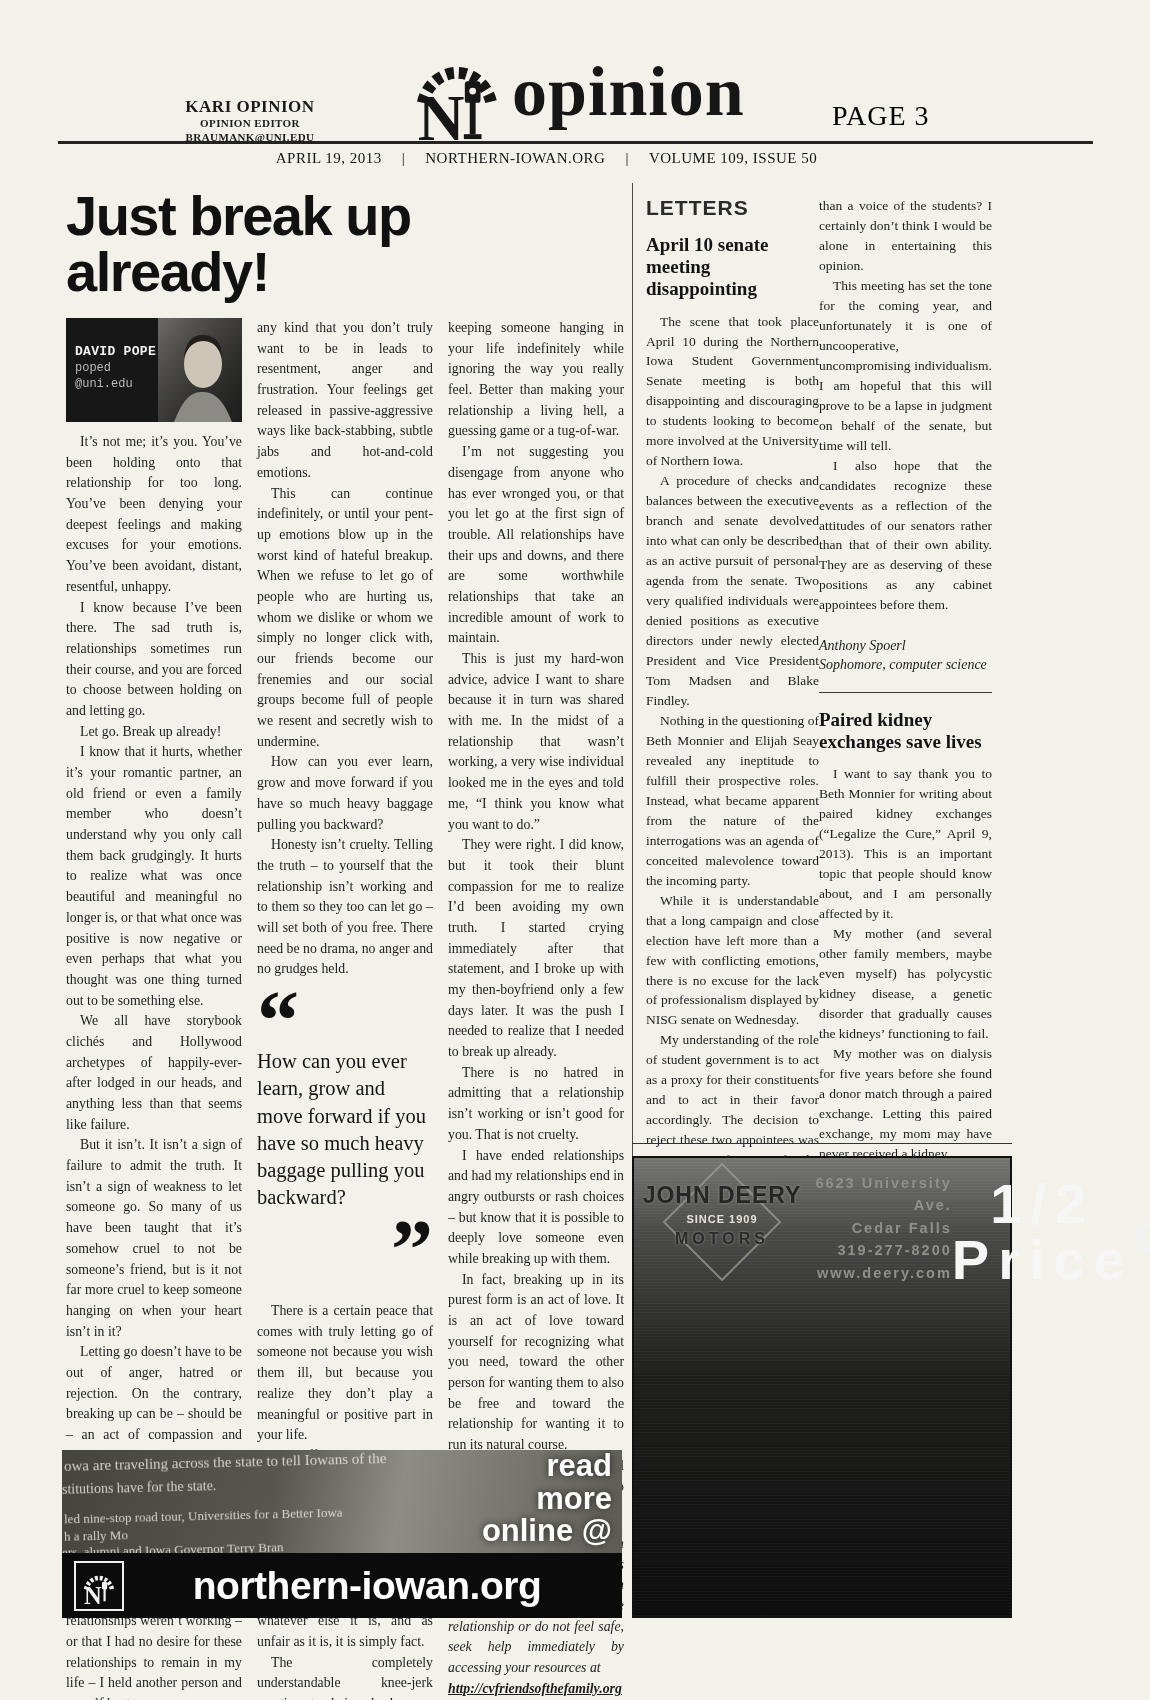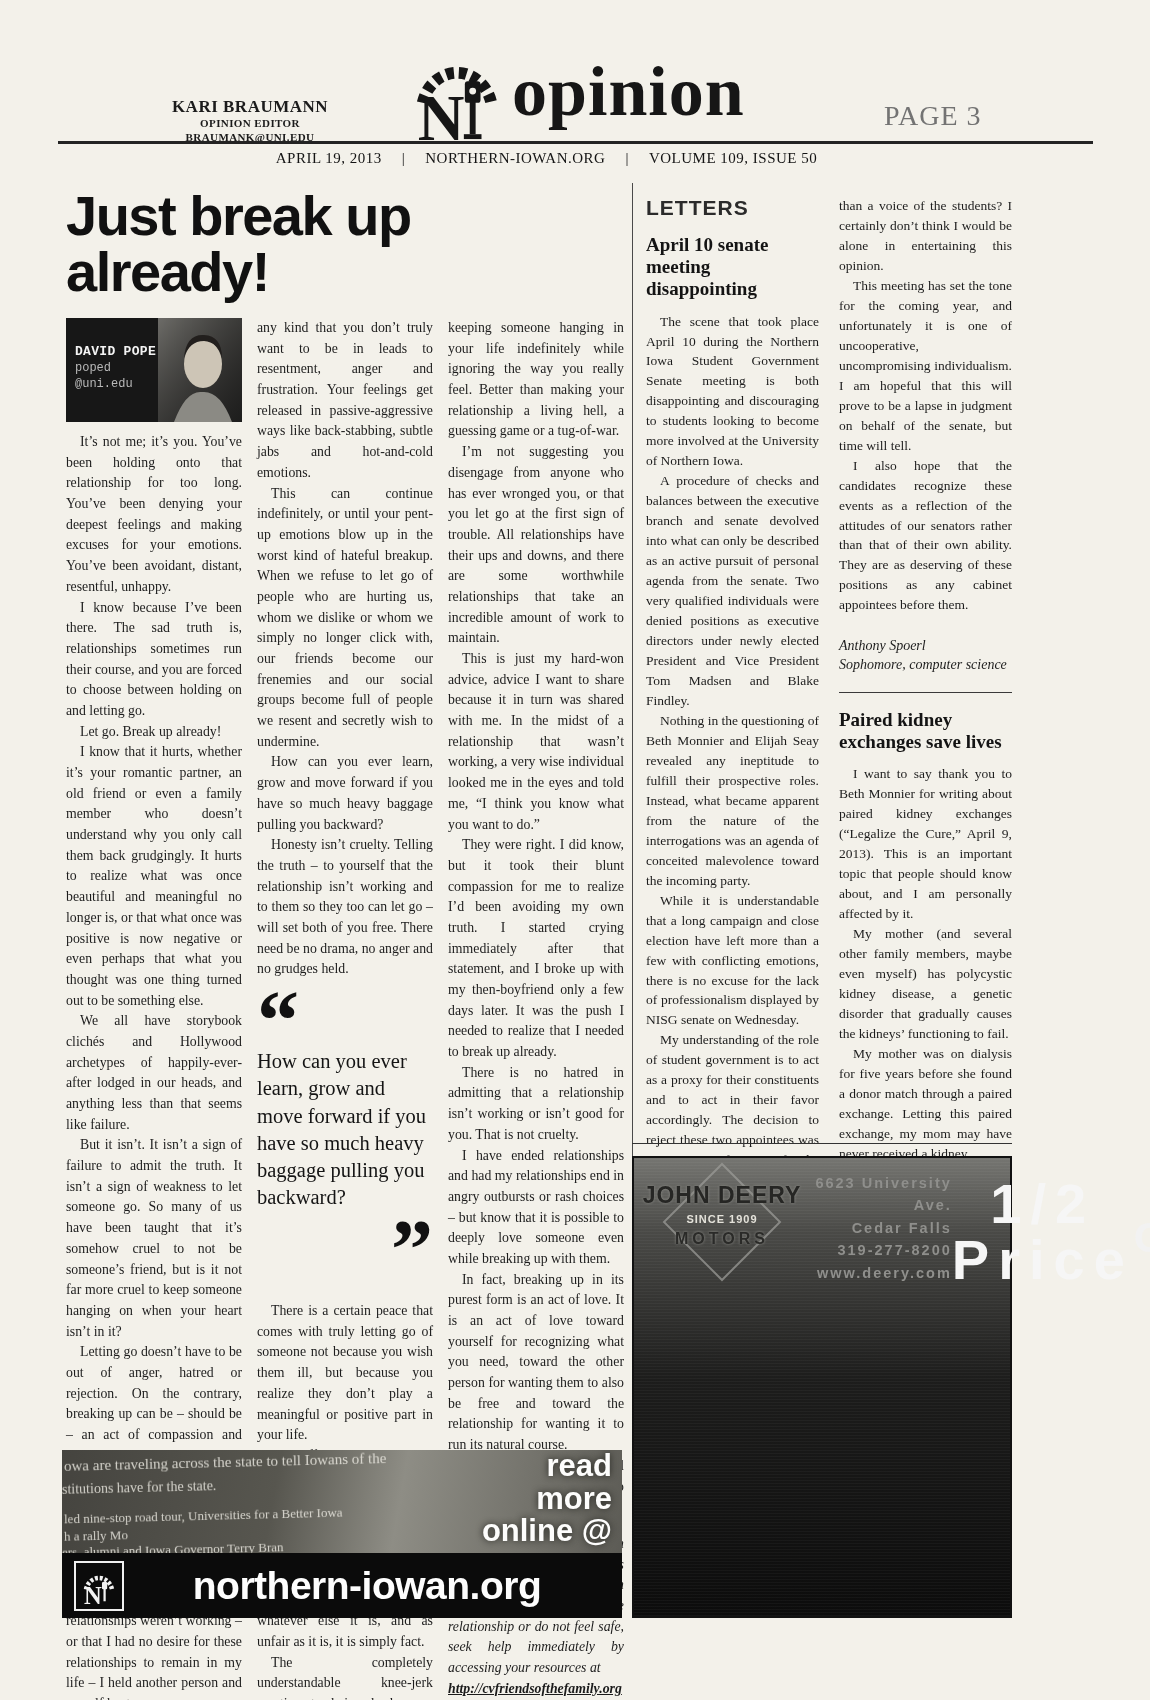--- a/index.html
+++ b/index.html
@@ -5,21 +5,21 @@
   html,body{margin:0;padding:0;background:#e8e6e0;}
   .serif{font-family:"Liberation Serif","DejaVu Serif",serif;}
   #page{position:relative;width:1150px;height:1700px;margin:0 auto;background:#f3f1ea;overflow:hidden;
         font-family:"Liberation Serif","DejaVu Serif",serif;color:#1b1b1b;}
   
   .mh-editor{position:absolute;left:140px;top:96px;width:220px;text-align:center;line-height:1.25;}
   .mh-editor .name{font-size:17px;font-weight:bold;letter-spacing:.5px;}
   .mh-editor .role,.mh-editor .mail{font-size:11px;font-weight:bold;letter-spacing:.4px;}
   .mh-logo{position:absolute;left:408px;top:44px;width:98px;height:100px;}
   .mh-word{position:absolute;left:512px;top:52px;font-size:70px;font-weight:bold;letter-spacing:1px;color:#161616;}
-  .mh-page{position:absolute;left:884px;top:100px;font-size:28px;letter-spacing:1px;color:#737373;}
+  .mh-page{position:absolute;left:832px;top:100px;font-size:28px;letter-spacing:1px;color:#000000;}
   .mh-rule{position:absolute;left:58px;top:141px;width:1035px;height:3px;background:#232323;}
   .mh-date{position:absolute;left:0px;top:150px;width:1093px;text-align:center;font-size:15px;letter-spacing:.5px;color:#141414;}
   .mh-date .sep{margin:0 20px;}
   
   .article{position:absolute;left:66px;top:188px;width:560px;}
   .headline{font-family:"Liberation Sans","DejaVu Sans",sans-serif;font-weight:bold;font-size:56px;
             letter-spacing:-1.5px;color:#111;line-height:1;}
   .cols{display:flex;gap:15px;margin-top:18px;}
   .col{width:176px;}
   .col p{margin:0;text-align:justify;text-indent:14px;font-size:13.8px;line-height:1.5;color:#1d1d1d;}
@@ -34,21 +34,21 @@
   .pullquote{margin:16px 0 14px 0;}
   .pq-open::before{content:"\201C";font-size:84px;font-weight:bold;line-height:.6;color:#111;display:block;height:52px;}
   .pq-text{font-size:20.5px;line-height:1.33;color:#141414;text-align:left;}
   .pq-close{text-align:right;}
   .pq-close::after{content:"\201D";font-size:84px;font-weight:bold;line-height:.9;color:#111;}
   .eds-note{margin-top:16px;}
   .eds-note p{font-style:italic;font-weight:500;}
   .eds-link{display:block;font-style:italic;font-weight:bold;text-decoration:underline;font-size:13.8px;margin-top:2px;}
   
   .vdivider{position:absolute;left:632px;top:183px;width:1px;height:1262px;background:#4a4a4a;}
-  .letters{position:absolute;left:646px;top:196px;width:366px;display:flex;gap:20px;}
+  .letters{position:absolute;left:646px;top:196px;width:366px;display:flex;}
   .lcol{width:173px;}
   .lcol p{margin:0;text-align:justify;text-indent:14px;font-size:13.5px;line-height:1.48;color:#1d1d1d;}
   .letters-head{font-family:"Liberation Sans","DejaVu Sans",sans-serif;font-size:21px;letter-spacing:1px;color:#2b2b2b;margin:0 0 14px 0;}
   .ltitle{font-size:19px;font-weight:bold;line-height:1.15;color:#141414;margin:0 0 12px 0;}
   .lsig{margin-top:22px;font-style:italic;font-size:14px;line-height:1.3;color:#1d1d1d;}
   .lrule{border:none;border-top:1px solid #3a3a3a;margin:18px 0 16px 0;}
   
   .ad-rule{position:absolute;left:632px;top:1143px;width:380px;height:1px;background:#333;}
   .ad{position:absolute;left:632px;top:1156px;width:380px;height:462px;border:2px solid #111;box-sizing:border-box;
       background:
@@ -84,21 +84,21 @@
   .bn-logo{width:46px;height:46px;border:2px solid #f0f0f0;display:flex;align-items:center;justify-content:center;flex:0 0 auto;}
   .bn-site{flex:1;text-align:center;color:#fdfdfd;font-family:"Liberation Sans","DejaVu Sans",sans-serif;
       font-weight:bold;font-size:39px;letter-spacing:-.5px;}
 </style>
 </head>
 <body>
 
 <div id="page">
 
   <div class="mh-editor">
-    <div class="name">KARI BRAUMANN</div>
+    <div class="name">KARI OPINION</div>
     <div class="role">OPINION EDITOR</div>
     <div class="mail">BRAUMANK@UNI.EDU</div>
   </div>
 
   <div class="mh-logo">
     <svg viewBox="0 0 100 102" width="98" height="100">
       <path d="M15,60 A36,40 0 0 1 85,60" fill="none" stroke="#161616" stroke-width="12" stroke-dasharray="8 5"></path>
       <text x="10" y="98" font-family="Liberation Serif, serif" font-weight="bold" font-size="66" fill="#161616">N</text>
       <rect x="58" y="38" width="16" height="22" rx="3" fill="#161616"></rect>
       <rect x="63" y="58" width="6" height="34" fill="#161616"></rect>

